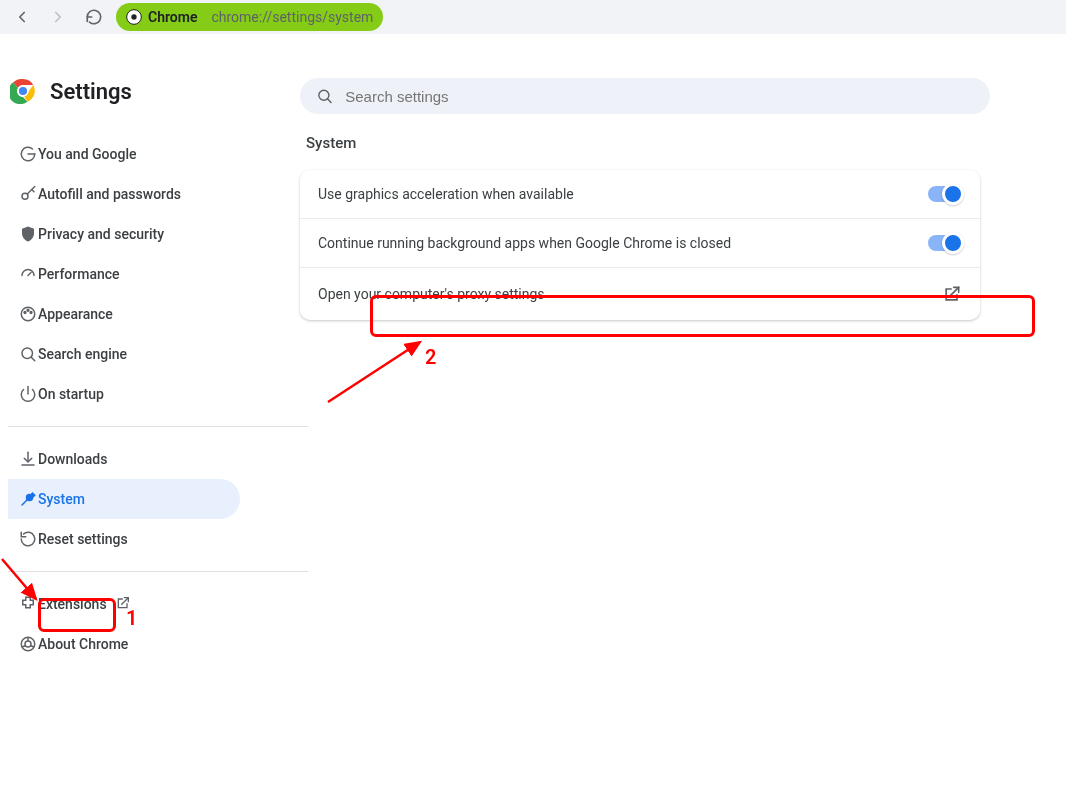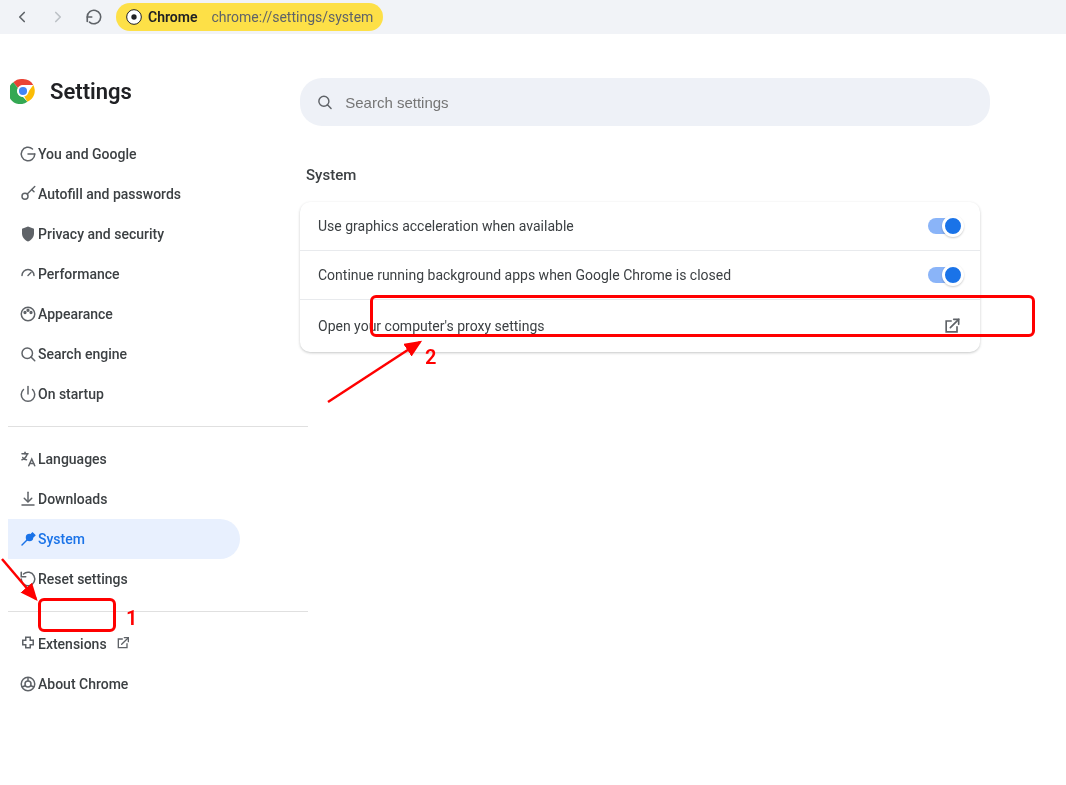--- a/index.html
+++ b/index.html
@@ -2,42 +2,42 @@
 <html><head>
 <meta charset="utf-8">
 <style>
   * { box-sizing: border-box; margin: 0; padding: 0; }
   body { font-family: "Segoe UI", Roboto, Arial, sans-serif; font-size: 14px; color: #202124; background: #fff; width: 1066px; height: 785px; overflow: hidden; position: relative; }
 
   
   .navbar { display: flex; align-items: center; height: 34px; padding: 0 8px; background: #f1f3f7; gap: 8px; }
   .nav-btn { width: 28px; height: 28px; display: flex; align-items: center; justify-content: center; border-radius: 50%; color: #5f6368; }
   .nav-btn.disabled { color: #bdc1c6; }
-  .omnibox { display: flex; align-items: center; background: #fde047; border-radius: 16px; height: 28px; padding: 0 10px; gap: 8px; color: #5f6368; flex: 0 0 auto; }
+  .omnibox { display: flex; align-items: center; background: #84cc16; border-radius: 16px; height: 28px; padding: 0 10px; gap: 8px; color: #5f6368; flex: 0 0 auto; }
   .chrome-chip { display: flex; align-items: center; gap: 6px; font-weight: 600; color: #202124; }
   .omnibox-url { color: #5f6368; margin-left: 6px; }
   .navbar svg { display: block; }
 
   
   .content { display: flex; margin-top: 44px; }
 
   .sidebar { width: 300px; padding-left: 8px; }
   .brand-row { display: flex; align-items: flex-end; gap: 14px; padding-left: 2px; margin-bottom: 30px; }
   .brand-title { font-size: 22px; font-weight: 600; color: #202124; }
   .side-list { list-style: none; }
   .side-item { display: flex; align-items: center; height: 40px; padding-left: 10px; border-radius: 0 20px 20px 0; cursor: pointer; color: #3c4043; font-weight: 500; width: 232px; }
   .side-item.selected { background: #e8f0fe; color: #1a73e8; }
   .side-item.selected .side-icon svg { stroke: #1a73e8; fill: #1a73e8; }
   .side-icon { width: 20px; height: 20px; display: flex; align-items: center; justify-content: center; color: #5f6368; }
   .side-sep { height: 1px; background: #e0e0e0; margin: 12px 0 12px 0; width: 300px; }
   .side-item .ext-icon { margin-left: 8px; color: #5f6368; }
 
   
   .main { flex: 1; padding-right: 18px; }
-  .search-wrap { display: flex; align-items: center; background: #eef1f7; border-radius: 22px; height: 48px; padding: 0 16px; gap: 12px; margin-bottom: 40px; width: 690px; margin-left: 0; }
+  .search-wrap { display: flex; align-items: center; background: #eef1f7; border-radius: 22px; height: 36px; padding: 0 16px; gap: 12px; margin-bottom: 20px; width: 690px; margin-left: 0; }
   .search-wrap input { border: none; background: transparent; outline: none; font-size: 15px; color: #5f6368; width: 100%; }
   .section-title { font-size: 15px; color: #3c4043; margin: 0 0 18px 6px; font-weight: 500; }
 
   .card { background: #fff; border-radius: 10px; box-shadow: 0 1px 3px rgba(60,64,67,.2), 0 1px 2px rgba(60,64,67,.1); width: 680px; overflow: hidden; }
   .row { display: flex; align-items: center; justify-content: space-between; padding: 16px 18px; min-height: 48px; }
   .row + .row { border-top: 1px solid #e8eaed; }
   .row-label { font-size: 14px; color: #3c4043; }
 
   .toggle { width: 34px; height: 16px; background: #1a73e8; border-radius: 8px; position: relative; }
   .toggle::after { content: ""; position: absolute; right: -2px; top: -3px; width: 22px; height: 22px; background: #1a73e8; border: 3px solid #fff; border-radius: 50%; box-shadow: 0 1px 2px rgba(0,0,0,.2); box-sizing: border-box; }
@@ -162,33 +162,20 @@
               <line x1="12" y1="2" x2="12" y2="12"></line>
             </svg>
           </span>
           <span>On startup</span>
         </li>
     </ul>
 
     <div class="side-sep"></div>
 
     <ul class="side-list">
-      <li class="side-item">
-          <span class="side-icon">
-            <svg width="18" height="18" viewBox="0 0 24 24" fill="none" stroke="#5f6368" stroke-width="2" stroke-linecap="round">
-              <path d="M4 5h8"></path>
-              <path d="M8 3v2"></path>
-              <path d="M11 5c-1 4-4 7-7 8"></path>
-              <path d="M5 10c1 2 3 3 5 3"></path>
-              <path d="M13 21l4-9 4 9"></path>
-              <path d="M14.5 18h5"></path>
-            </svg>
-          </span>
-          <span>Languages</span>
-        </li>
       <li class="side-item">
           <span class="side-icon">
             <svg width="18" height="18" viewBox="0 0 24 24" fill="none" stroke="#5f6368" stroke-width="2" stroke-linecap="round">
               <path d="M12 3v12"></path>
               <polyline points="7 11 12 16 17 11"></polyline>
               <path d="M4 20h16"></path>
             </svg>
           </span>
           <span>Downloads</span>
         </li>

